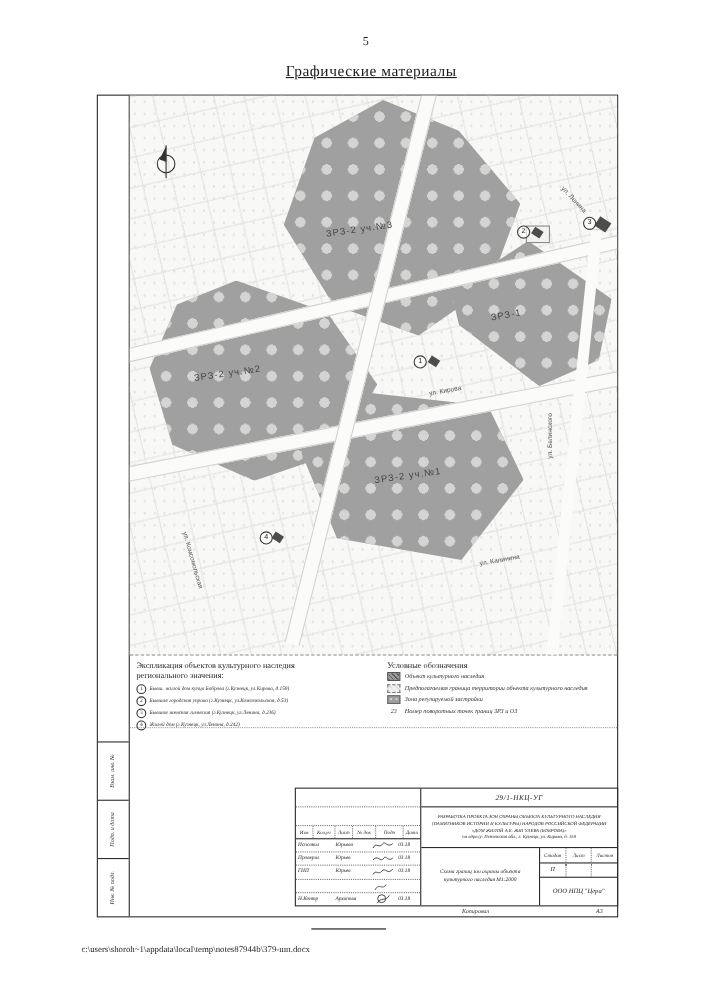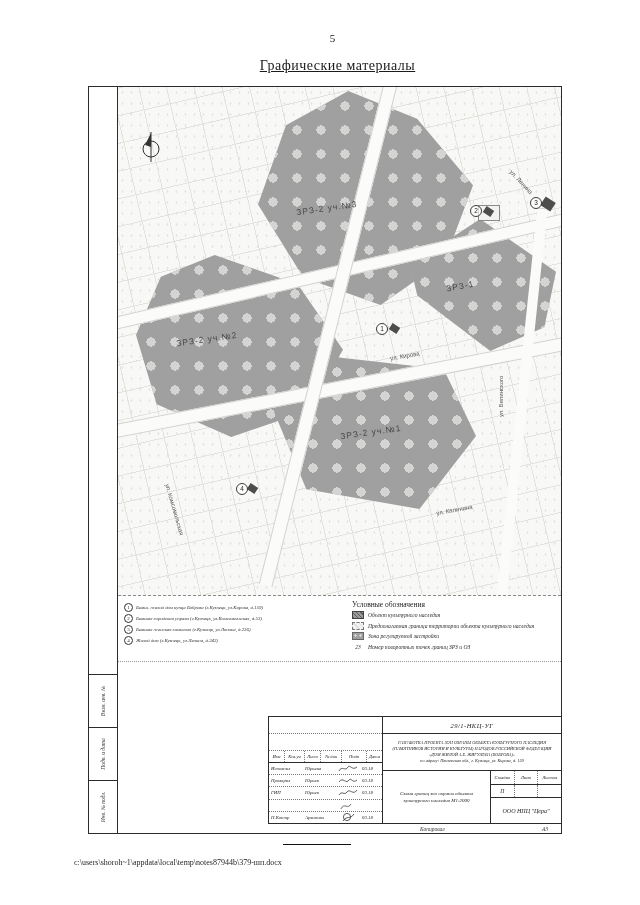--- a/index.html
+++ b/index.html
@@ -173,20 +173,21 @@
         <div class="heritage-square" style="left:130px;top:398px;"></div>
 
         <div class="marker-circle" style="left:258px;top:236px;">1</div>
         <div class="marker-circle" style="left:352px;top:118px;">2</div>
         <div class="marker-circle" style="left:412px;top:110px;">3</div>
         <div class="marker-circle" style="left:118px;top:396px;">4</div>
       </div>
 
       <div class="legend-row">
         <div class="explication">
+          <div class="expl-title">Экспликация объектов культурного наследия регионального значения:</div>
           <div class="expl-items">
             <div class="expl-item">
               <span class="num-badge">1</span>
               <span>Бывш. жилой дом купца Боброва (г.Кузнецк, ул.Кирова, д.159)</span>
             </div>
             <div class="expl-item">
               <span class="num-badge">2</span>
               <span>Бывшая городская управа (г.Кузнецк, ул.Комсомольская, д.53)</span>
             </div>
             <div class="expl-item">

